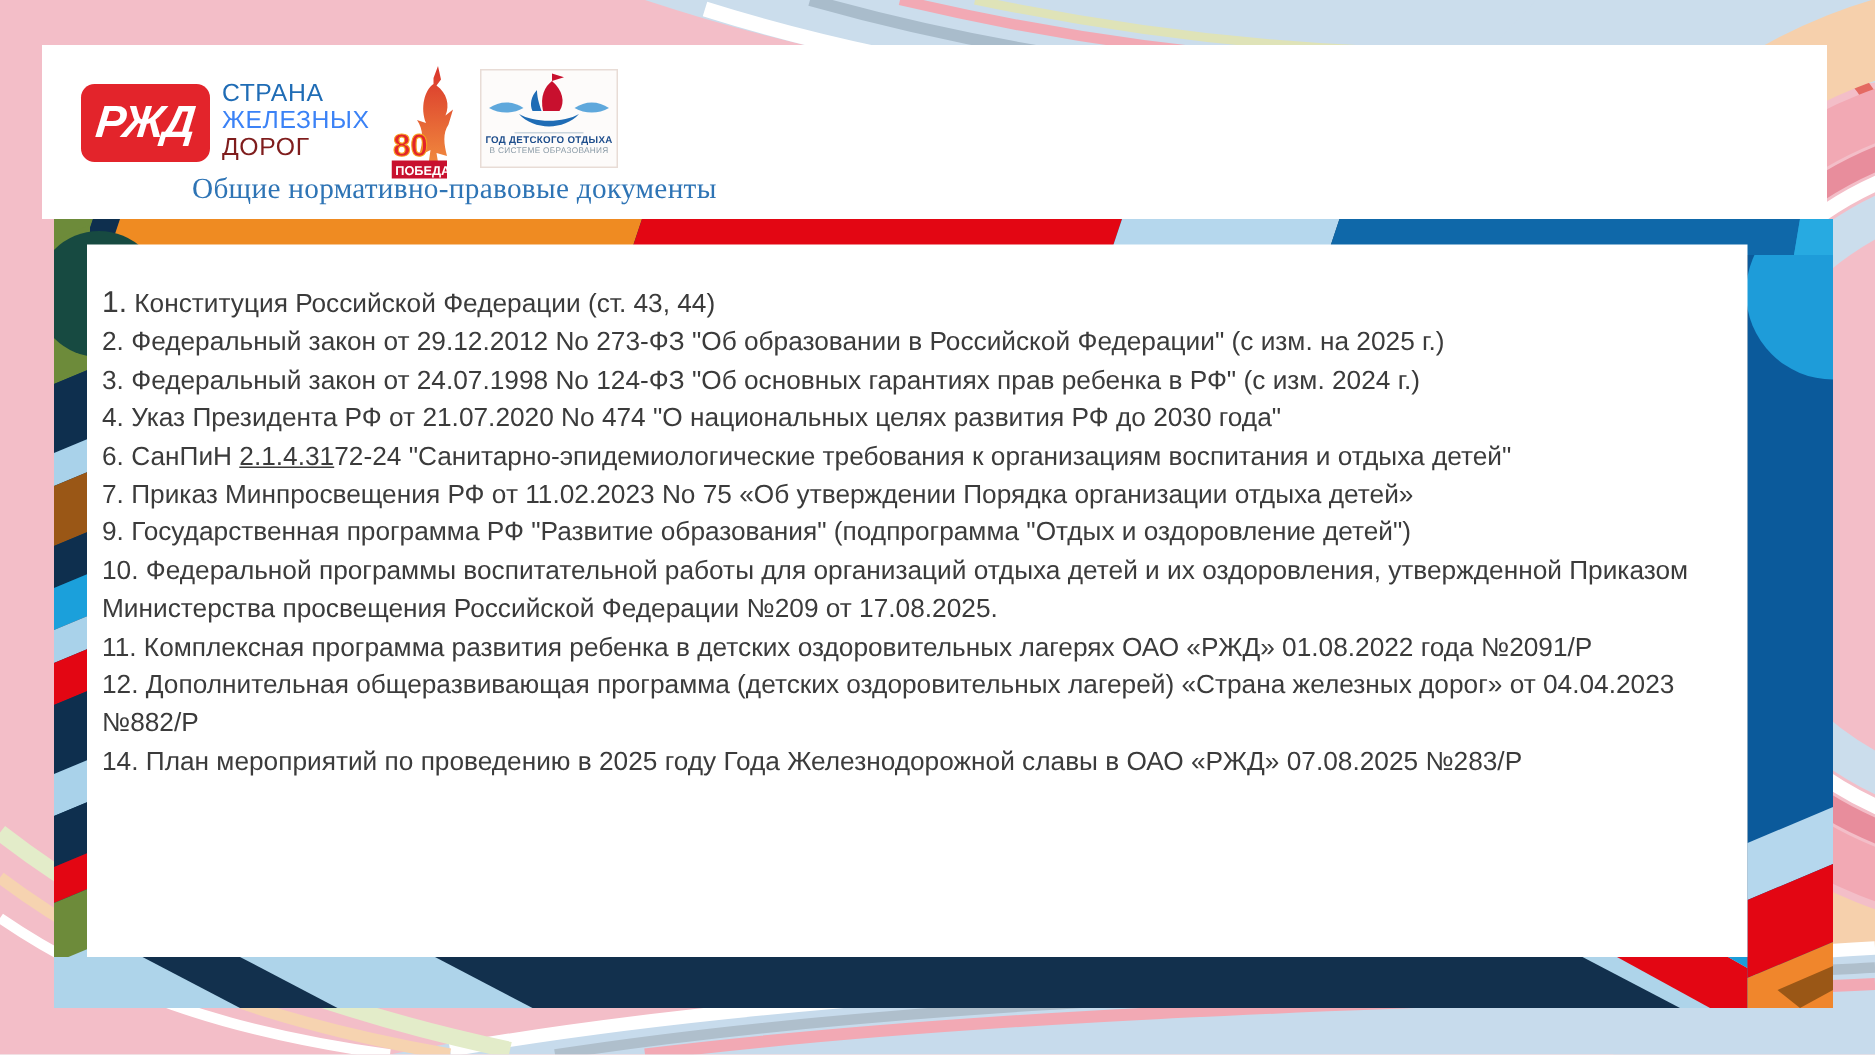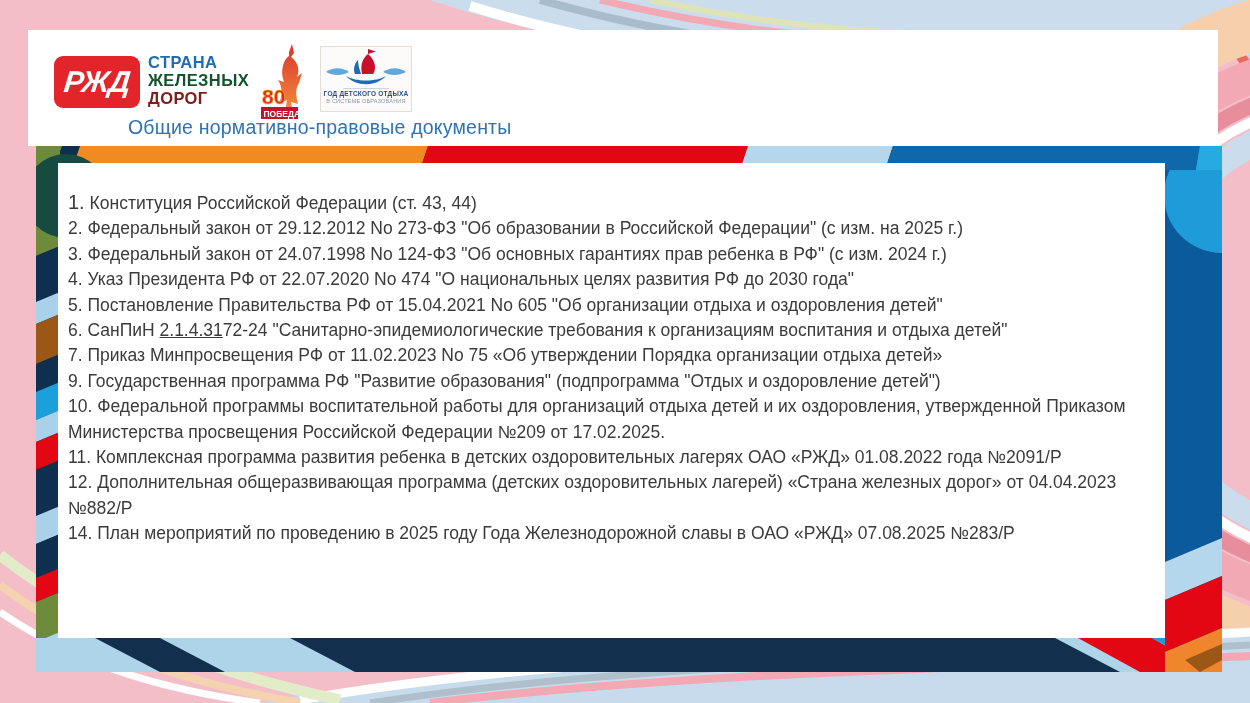--- a/index.html
+++ b/index.html
@@ -13,35 +13,35 @@
     position:absolute;left:28px;top:30px;width:1190px;height:116px;background:#ffffff;
   }
   .rzd-logo{
     position:absolute;left:26px;top:26px;width:86px;height:52px;background:#E3242B;
     border-radius:9px;display:flex;align-items:center;justify-content:center;
   }
   .rzd-logo span{
     color:#ffffff;font-weight:bold;font-style:italic;font-size:30px;letter-spacing:-1px;
     transform:skewX(-6deg);
   }
-  .brand{position:absolute;left:120px;top:23px;font-weight:bold;font-size:16.5px;line-height:18px;letter-spacing:.4px;}
+  .brand{position:absolute;left:120px;top:23px;font-weight:normal;font-size:16.5px;line-height:18px;letter-spacing:.4px;}
   .brand .b1{color:#1F6CB5;}
-  .brand .b2{color:#14532d;}
+  .brand .b2{color:#3b82f6;}
   .brand .b3{color:#7f1d1d;}
   .victory-logo{position:absolute;left:233px;top:12px;width:50px;height:82px;}
   .year-logo{
     position:absolute;left:292px;top:16px;width:92px;height:66px;background:#fdfbfa;
     border:1px solid #E8DCD6;box-sizing:border-box;
     display:flex;flex-direction:column;align-items:center;justify-content:flex-start;
   }
   .year-logo .cap1{font-size:6.5px;font-weight:bold;color:#1F4E8C;letter-spacing:.2px;margin-top:1px;}
   .year-logo .cap2{font-size:5.5px;color:#8A9AA6;letter-spacing:.2px;margin-top:1px;}
   .year-logo .divider{width:46px;height:1px;background:#C9D4DC;margin-top:1px;}
   .slide-title{
-    position:absolute;left:100px;top:86px;font-size:19.5px;color:#2E74B5;letter-spacing:.2px;
+    position:absolute;left:100px;top:86px;font-size:19.5px;color:#2E74B5;letter-spacing:.2px;font-family:Liberation Serif, serif;
   }
   .content-panel{
     position:absolute;left:58px;top:163px;width:1107px;height:475px;background:#ffffff;
     box-sizing:border-box;padding:27px 26px 12px 10px;
   }
   .doc-line{margin:0;font-size:17.5px;line-height:25.4px;color:#3B3B3B;}
   .doc-number-large{font-size:20px;}
   .underlined{text-decoration:underline;}
 </style>
 </head>
@@ -170,24 +170,23 @@
       <div class="cap2">В СИСТЕМЕ ОБРАЗОВАНИЯ</div>
     </div>
 
     <div class="slide-title">Общие нормативно-правовые документы</div>
   </div>
 
   <div class="content-panel">
     <p class="doc-line"><span class="doc-number-large">1.</span><span> Конституция Российской Федерации (ст. 43, 44)</span></p>
     <p class="doc-line">2. Федеральный закон от 29.12.2012 No 273-ФЗ "Об образовании в Российской Федерации" (с изм. на 2025 г.)</p>
     <p class="doc-line">3. Федеральный закон от 24.07.1998 No 124-ФЗ "Об основных гарантиях прав ребенка в РФ" (с изм. 2024 г.)</p>
-    <p class="doc-line">4. Указ Президента РФ от 22.07.2020 No 474 "О национальных целях развития РФ до 2030 года"</p>
-    <p class="doc-line">5. Постановление Правительства РФ от 15.04.2021 No 605 "Об организации отдыха и оздоровления детей"</p>
+    <p class="doc-line">4. Указ Президента РФ от 21.07.2020 No 474 "О национальных целях развития РФ до 2030 года"</p>
     <p class="doc-line"><span>6. СанПиН </span><span class="underlined">2.1.4.31</span><span>72-24 "Санитарно-эпидемиологические требования к организациям воспитания и отдыха детей"</span></p>
     <p class="doc-line">7. Приказ Минпросвещения РФ от 11.02.2023 No 75 «Об утверждении Порядка организации отдыха детей»</p>
     <p class="doc-line">9. Государственная программа РФ "Развитие образования" (подпрограмма "Отдых и оздоровление детей")</p>
-    <p class="doc-line">10. Федеральной программы воспитательной работы для организаций отдыха детей и их оздоровления, утвержденной Приказом Министерства просвещения Российской Федерации №209 от 17.02.2025.</p>
+    <p class="doc-line">10. Федеральной программы воспитательной работы для организаций отдыха детей и их оздоровления, утвержденной Приказом Министерства просвещения Российской Федерации №209 от 17.08.2025.</p>
     <p class="doc-line">11. Комплексная программа развития ребенка в детских оздоровительных лагерях ОАО «РЖД» 01.08.2022 года №2091/Р</p>
     <p class="doc-line">12. Дополнительная общеразвивающая программа (детских оздоровительных лагерей) «Страна железных дорог» от 04.04.2023 №882/Р</p>
     <p class="doc-line">14. План мероприятий по проведению в 2025 году Года Железнодорожной славы в ОАО «РЖД» 07.08.2025 №283/Р</p>
   </div>
 
 </div>
 
 </body></html>

